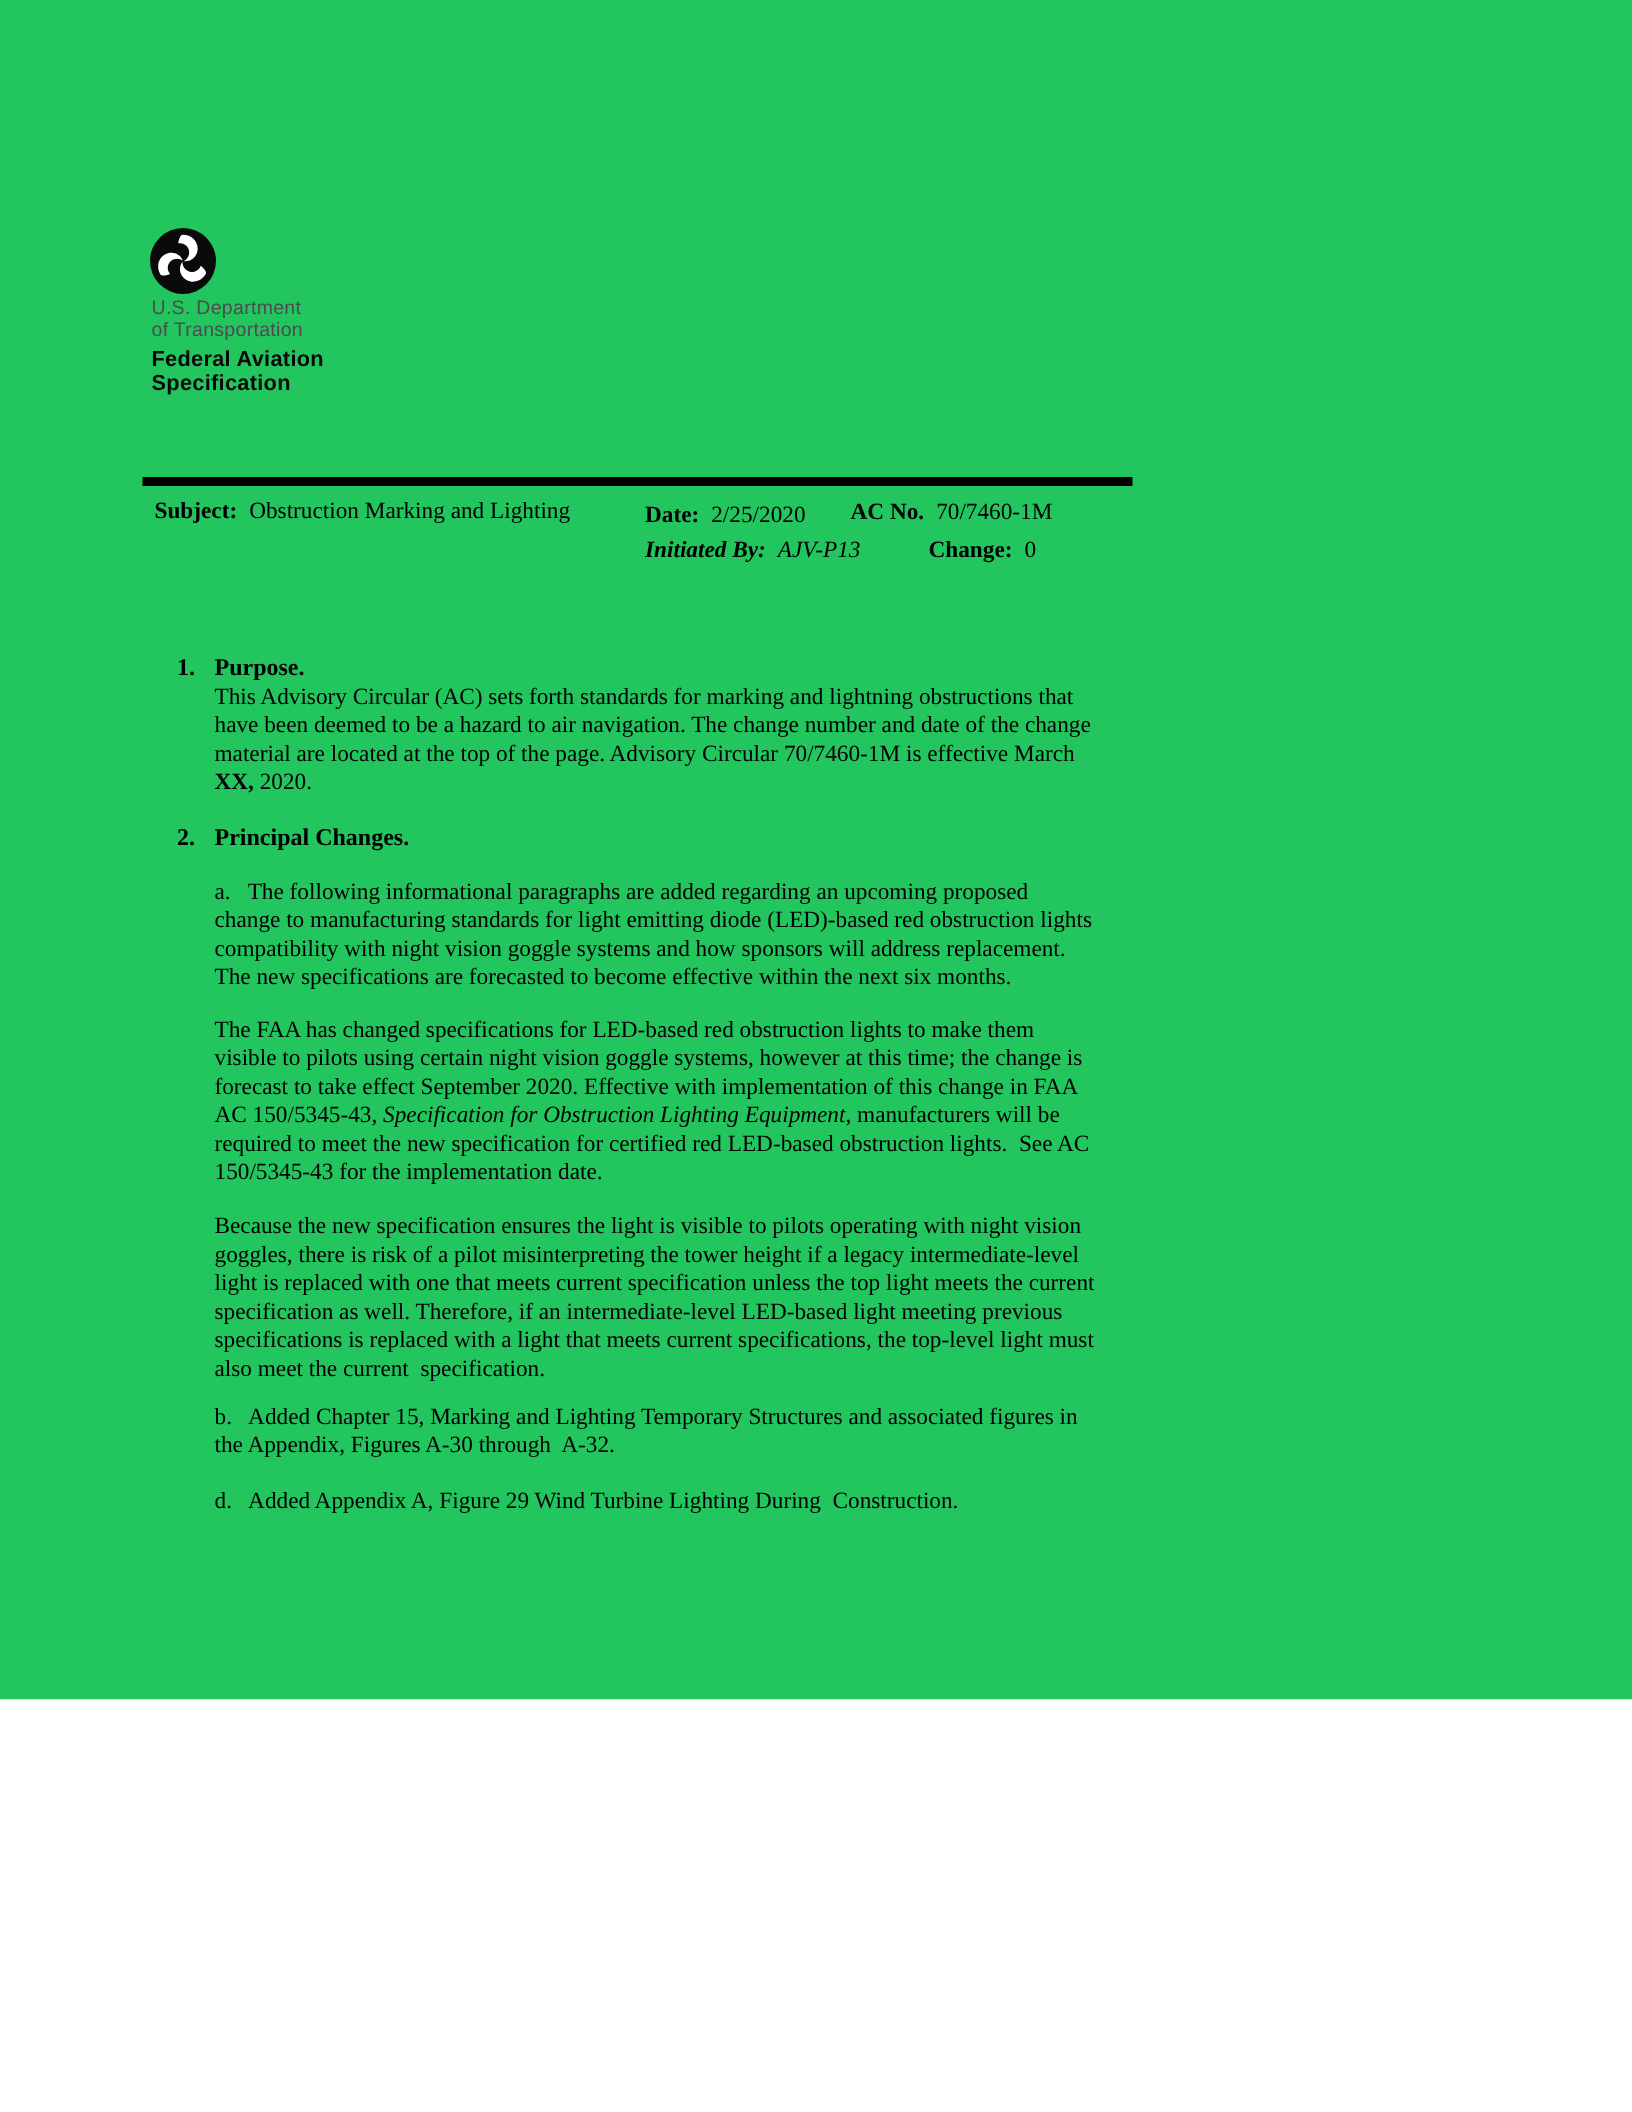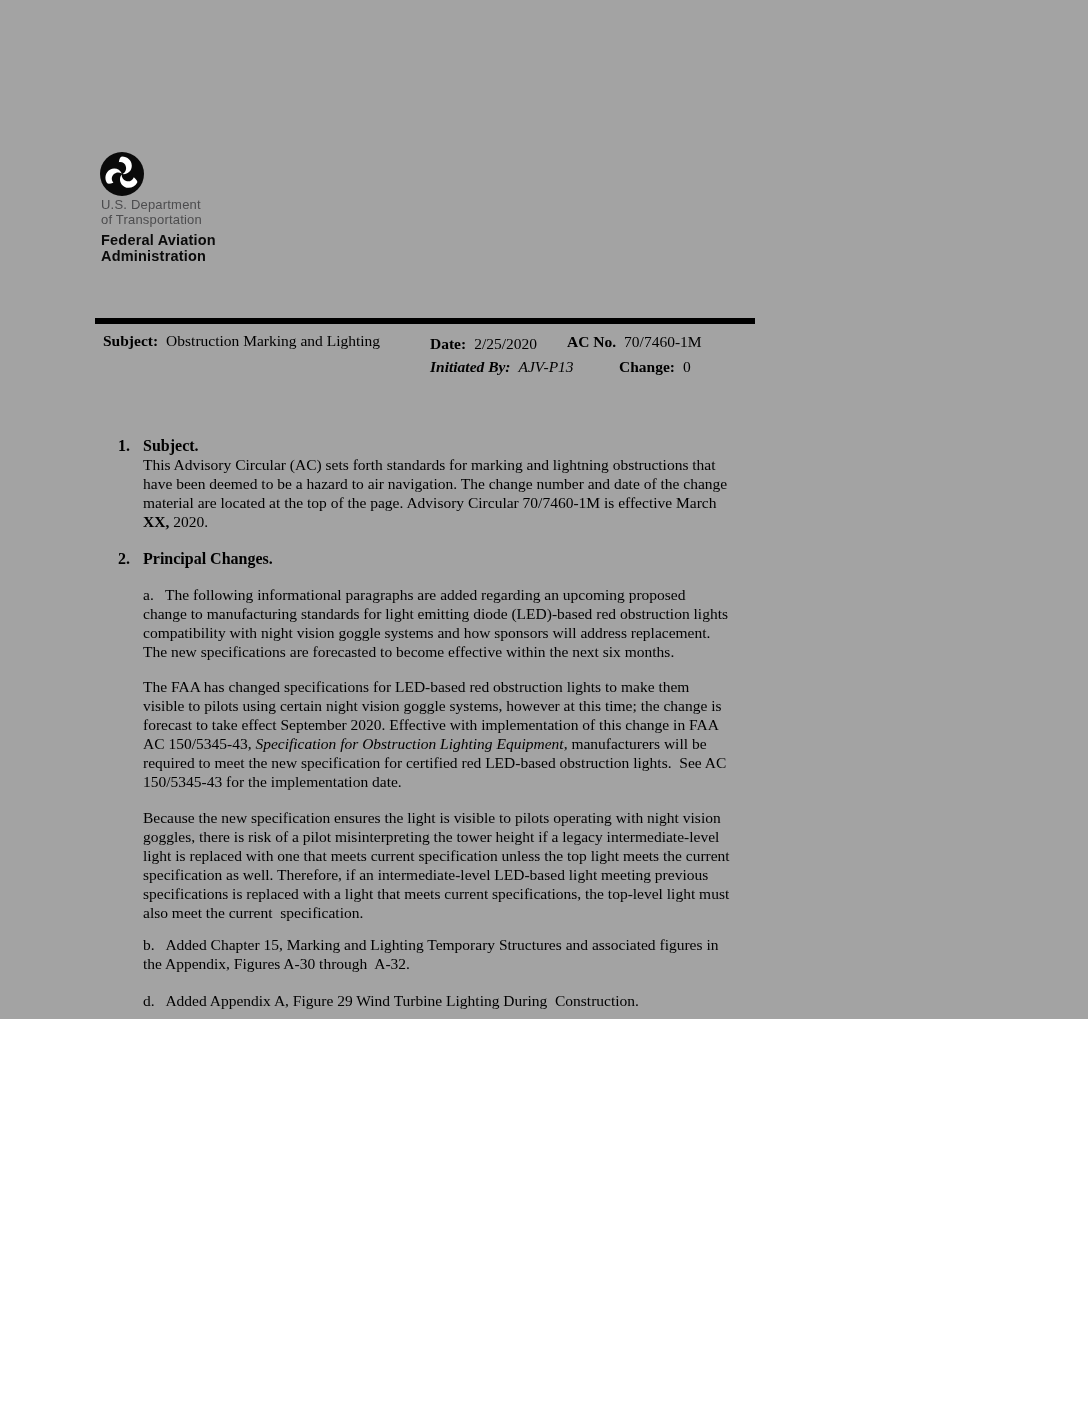--- a/index.html
+++ b/index.html
@@ -1,19 +1,19 @@
 <!DOCTYPE html>
 <html><head>
 <meta charset="utf-8">
 <style>
   html,body{margin:0;padding:0;background:#ffffff;}
   .page{
     position:relative;
-    width:1088px;height:1019px;
-    background:#a3a3a3;
+    width:1088px;height:1133px;
+    background:#22c55e;
     font-family:"Liberation Serif", serif;
     color:#000;
     overflow:hidden;
   }
   
   .logo{position:absolute;left:99px;top:151px;}
   .agency-small{
     position:absolute;left:101px;top:197px;
     font-family:"Liberation Sans", sans-serif;
     font-size:13px;line-height:15px;color:#4c4c4e;
@@ -90,21 +90,21 @@
     </svg>
   </div>
 
   <div class="agency-small">
     <div>U.S. Department</div>
     <div>of Transportation</div>
   </div>
 
   <div class="agency-bold">
     <div>Federal Aviation</div>
-    <div>Administration</div>
+    <div>Specification</div>
   </div>
 
 
   <div class="rule"></div>
 
   <div class="info i-subject">
     <b>Subject:</b><span class="lblgap"></span><span>Obstruction Marking and Lighting</span>
   </div>
 
   <div class="info i-date">
@@ -120,21 +120,21 @@
   </div>
 
   <div class="info i-change">
     <b>Change:</b><span class="lblgap"></span><span>0</span>
   </div>
 
   <div class="body-col">
 
     <div class="sec-head">
       <span class="sec-num">1.</span>
-      <span>Subject.</span>
+      <span>Purpose.</span>
     </div>
 
     <div class="para first"><span>This Advisory Circular (AC) sets forth standards for marking and lightning obstructions that have been deemed to be a hazard to air navigation. The change number and date of the change material are located at the top of the page. Advisory Circular 70/7460-1M is effective March </span><span class="boldseg">XX,</span><span> 2020.</span></div>
 
     <div class="sec-head gap-top">
       <span class="sec-num">2.</span>
       <span>Principal Changes.</span>
     </div>
 
     <div class="para">a.   The following informational paragraphs are added regarding an upcoming proposed change to manufacturing standards for light emitting diode (LED)-based red obstruction lights compatibility with night vision goggle systems and how sponsors will address replacement. The new specifications are forecasted to become effective within the next six months.</div>

